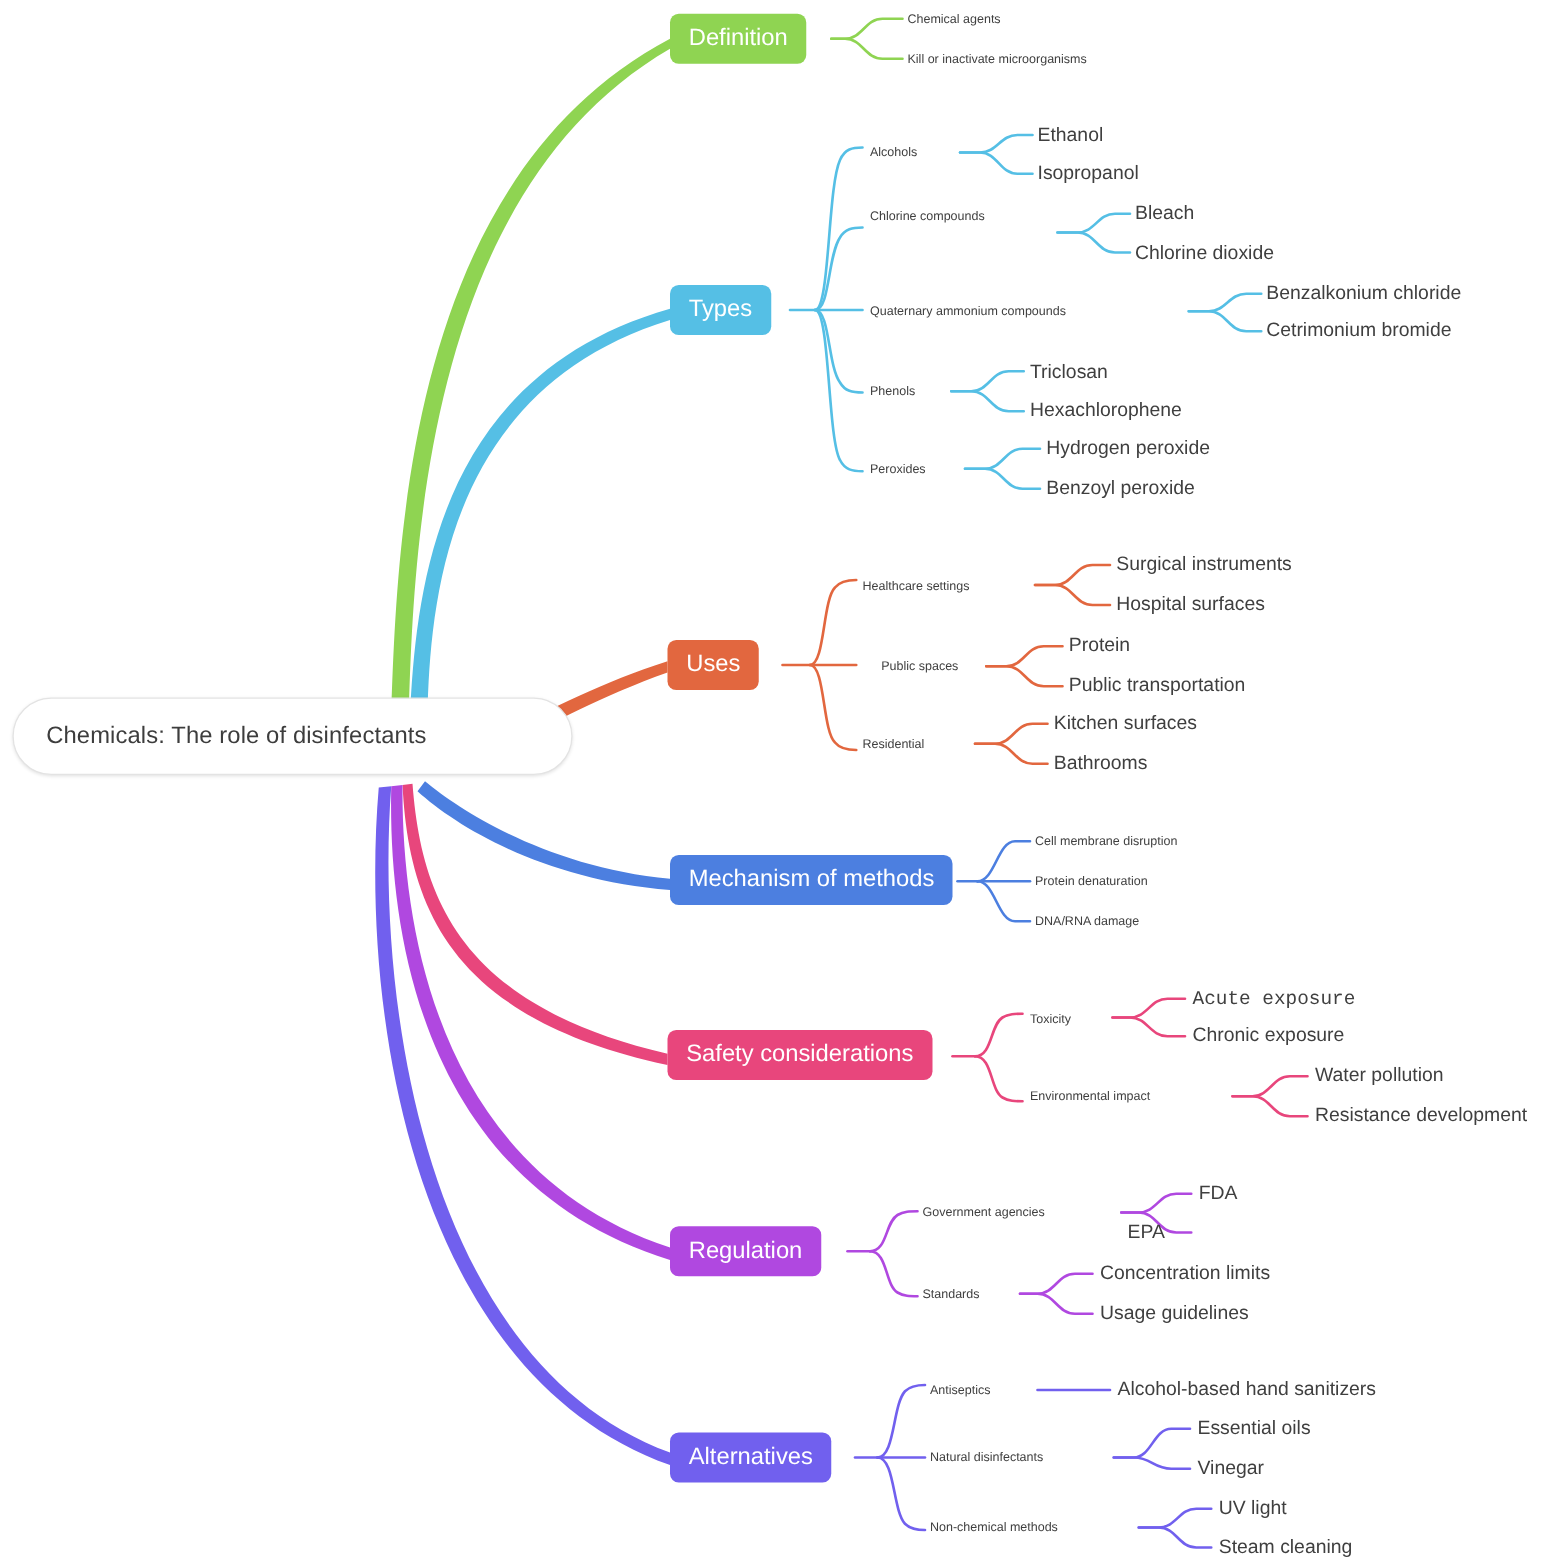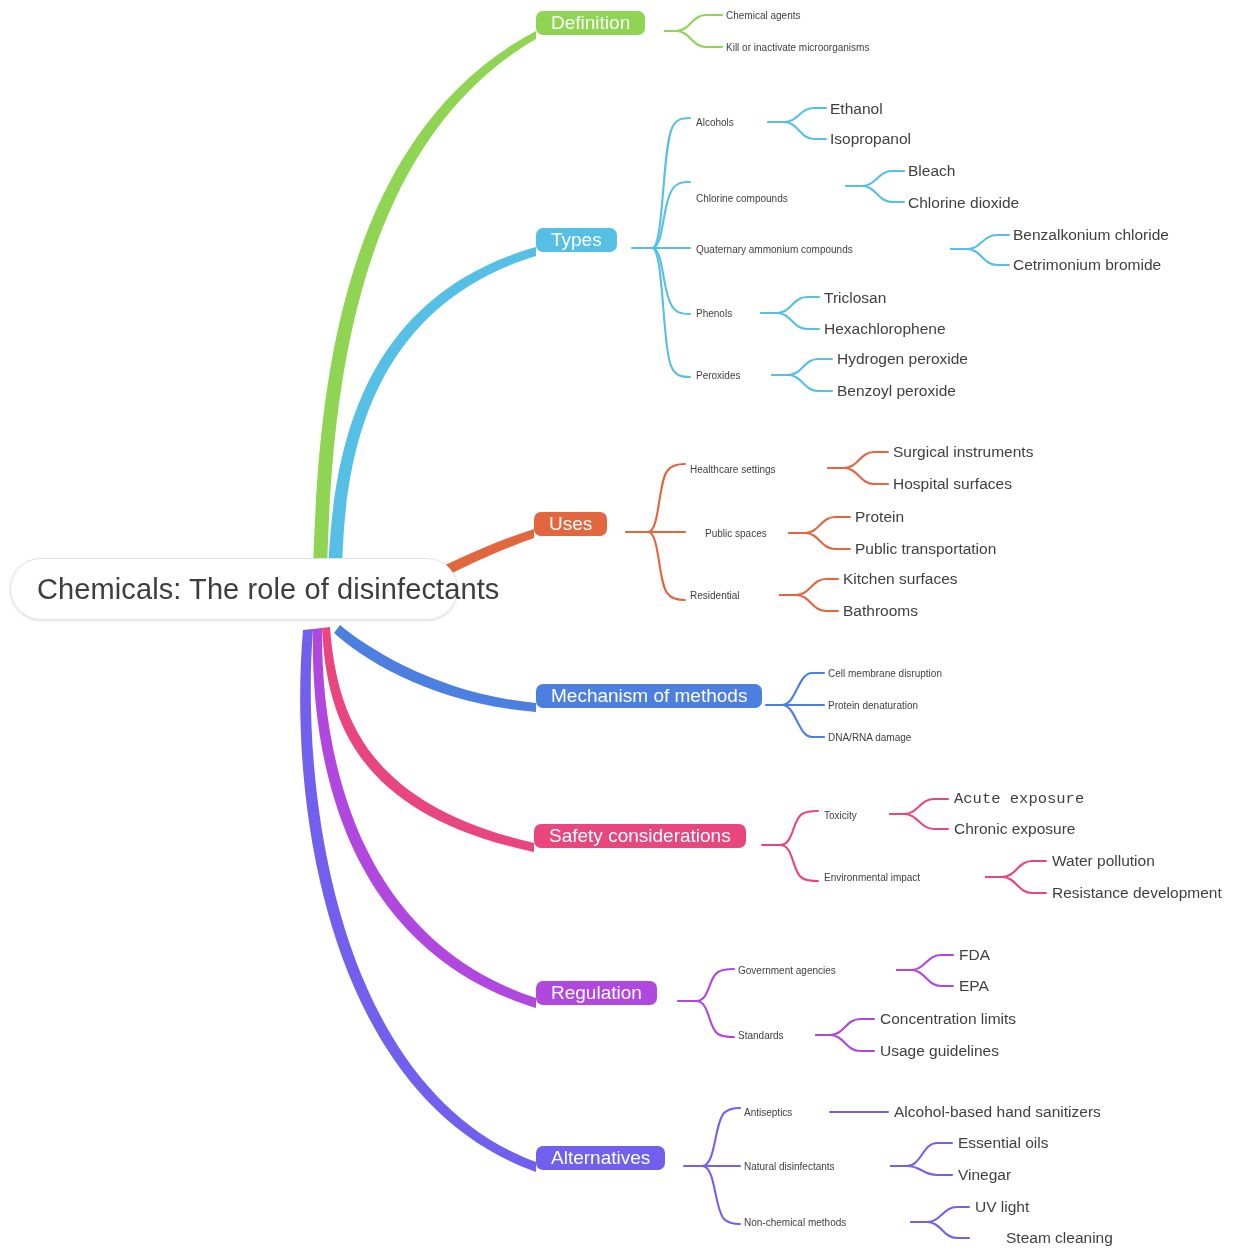--- a/index.html
+++ b/index.html
@@ -31,32 +31,32 @@
     width:448px; height:62px;
     background:#ffffff;
     border:1px solid #e3e3e3;
     border-radius:31px;
     box-shadow:0 1px 3px rgba(0,0,0,0.12);
     display:flex; align-items:center;
     padding-left:26px;
     z-index:5;
   }
   .root-node span{
-    font-size:29px;
+    font-size:19px;
     color:#3d3d3d;
     letter-spacing:.1px;
   }
   
   .l1{
     border-radius:7px;
     display:flex; align-items:center; justify-content:center;
     color:#ffffff;
     font-size:19px;
     padding:0 15px;
-    height:24px;
+    height:40px;
     z-index:4;
   }
   
   .l2, .l3{
     color:#3f3f3f;
     display:flex; align-items:center;
     height:20px;
     z-index:3;
   }
   .l2{ font-size:10px; }
@@ -200,21 +200,21 @@
   <div class="node l2" style="left:696px; top:112px;">
     <span>Alcohols</span>
   </div>
   <div class="node l3" style="left:830px; top:99px;">
     <span>Ethanol</span>
   </div>
   <div class="node l3" style="left:830px; top:129px;">
     <span>Isopropanol</span>
   </div>
 
-  <div class="node l2" style="left:696px; top:188px;">
+  <div class="node l2" style="left:696px; top:163px;">
     <span>Chlorine compounds</span>
   </div>
   <div class="node l3" style="left:908px; top:161px;">
     <span>Bleach</span>
   </div>
   <div class="node l3" style="left:908px; top:193px;">
     <span>Chlorine dioxide</span>
   </div>
 
   <div class="node l2" style="left:696px; top:239px;">
@@ -321,21 +321,21 @@
   <div class="node l1" style="left:536px; top:981px; background:#B048E0;">
     <span>Regulation</span>
   </div>
 
   <div class="node l2" style="left:738px; top:960px;">
     <span>Government agencies</span>
   </div>
   <div class="node l3" style="left:959px; top:945px;">
     <span>FDA</span>
   </div>
-  <div class="node l3" style="left:959px; top:976px;text-align:right;">
+  <div class="node l3" style="left:902px; top:976px;text-align:right;">
     <span>EPA</span>
   </div>
 
   <div class="node l2" style="left:738px; top:1025px;">
     <span>Standards</span>
   </div>
   <div class="node l3" style="left:880px; top:1009px;">
     <span>Concentration limits</span>
   </div>
   <div class="node l3" style="left:880px; top:1041px;justify-content:flex-end;">
@@ -362,17 +362,17 @@
   <div class="node l3" style="left:958px; top:1165px;">
     <span>Vinegar</span>
   </div>
 
   <div class="node l2" style="left:744px; top:1212px;">
     <span>Non-chemical methods</span>
   </div>
   <div class="node l3" style="left:975px; top:1197px;">
     <span>UV light</span>
   </div>
-  <div class="node l3" style="left:1006px; top:1228px;">
+  <div class="node l3" style="left:975px; top:1228px;">
     <span>Steam cleaning</span>
   </div>
 
 </div>
 
 </body></html>

